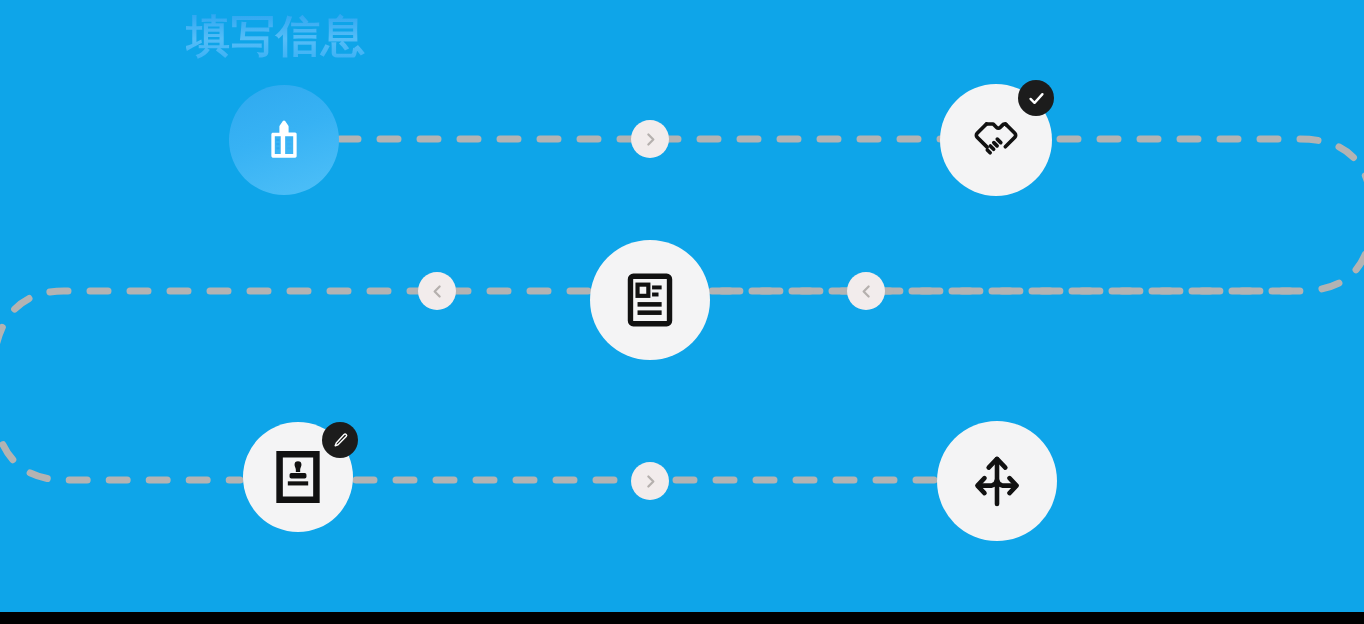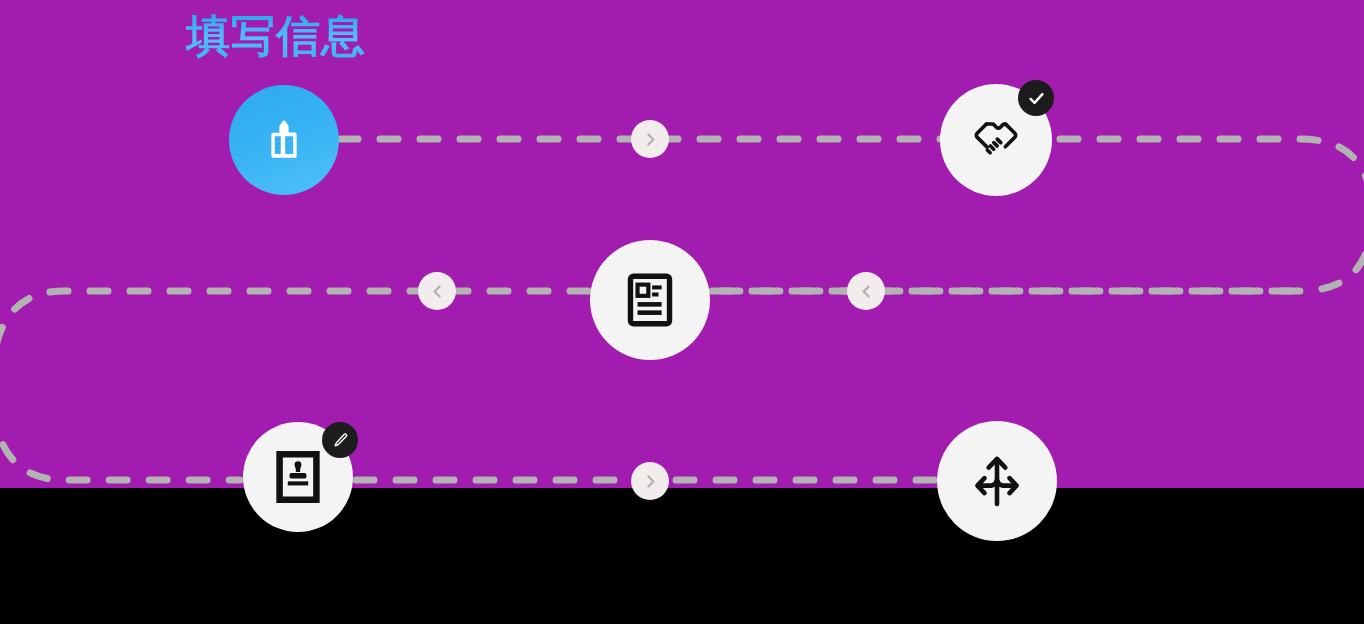--- a/index.html
+++ b/index.html
@@ -9,22 +9,22 @@
   }
   body {
     width: 1364px;
     height: 624px;
     overflow: hidden;
     font-family: "Liberation Sans", sans-serif;
   }
   #stage {
     position: relative;
     width: 1364px;
-    height: 488px;
-    background: #a21caf;
+    height: 612px;
+    background: #0ea5e9;
   }
 
   
   .page-title {
     position: absolute;
     left: 186px;
     top: 10px;
     font-size: 44px;
     font-weight: 700;
     letter-spacing: 1px;

